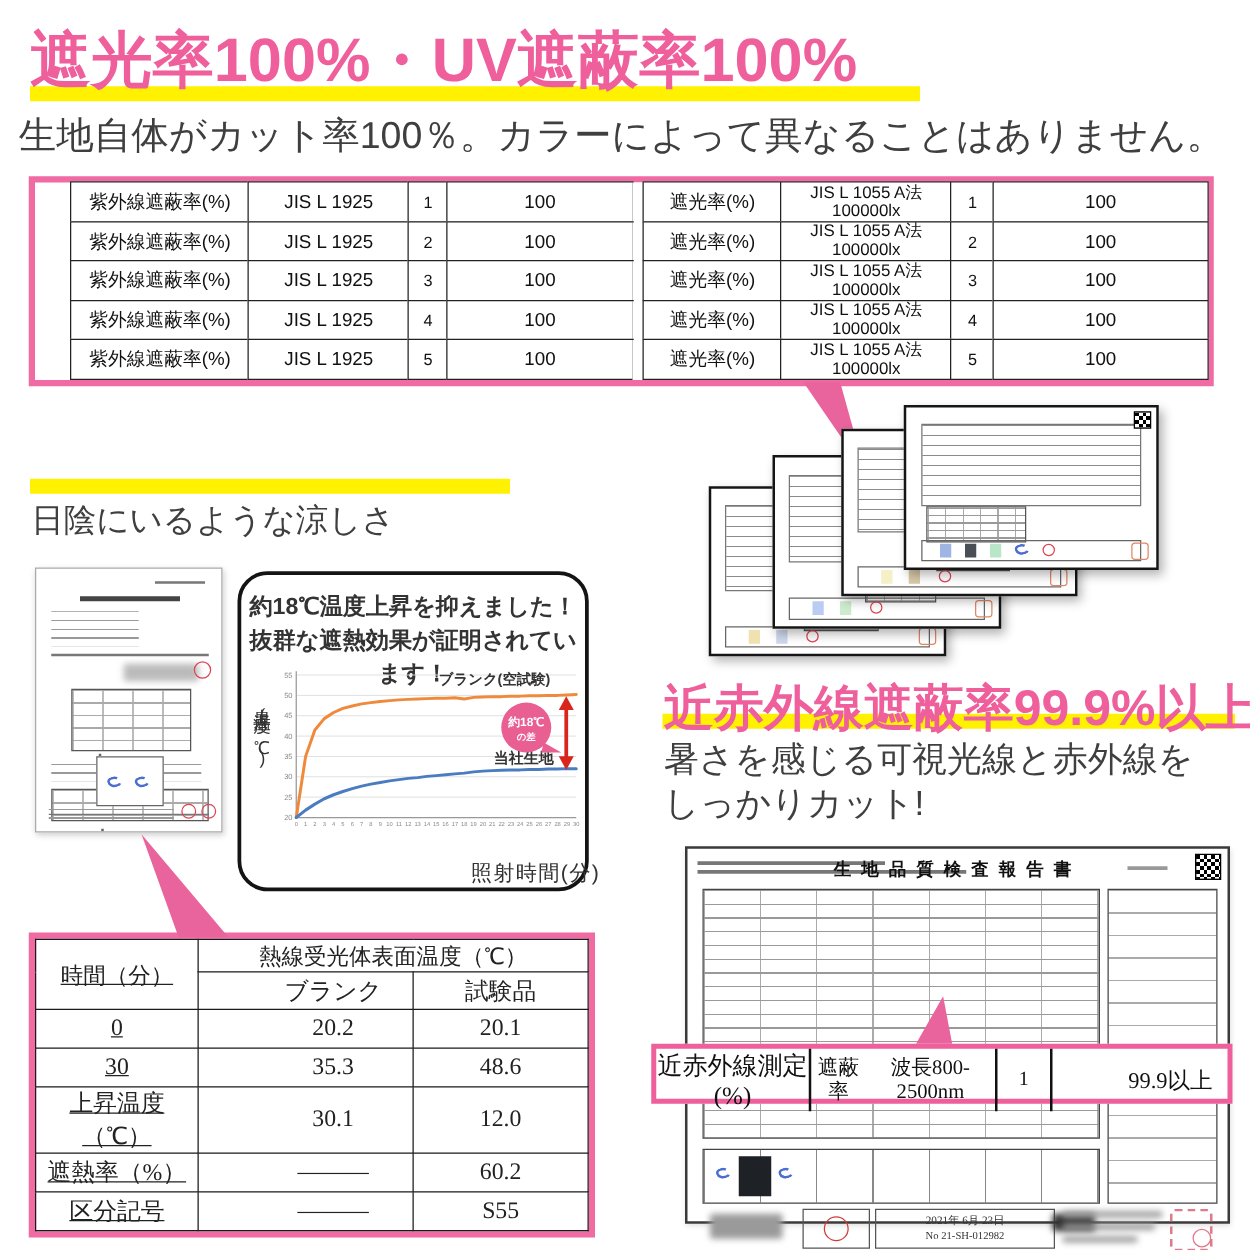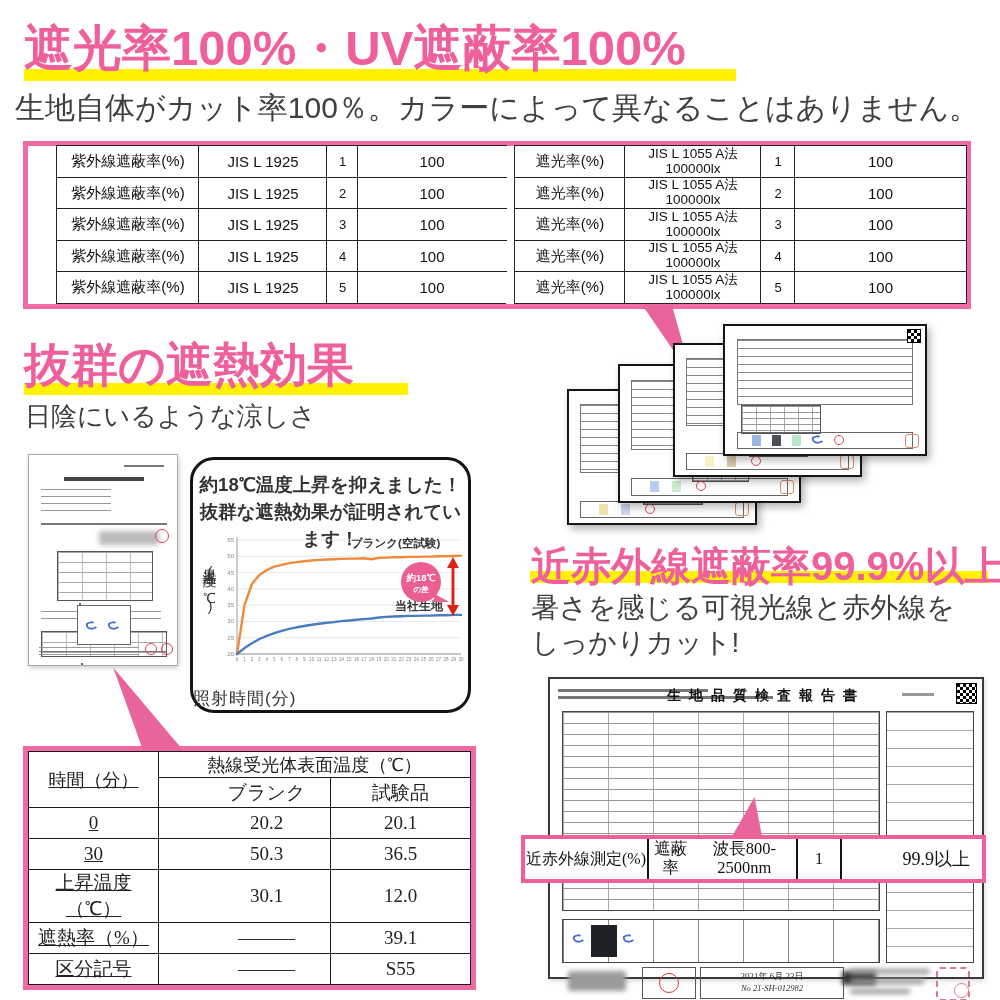--- a/index.html
+++ b/index.html
@@ -34,21 +34,21 @@
   .mr-lines { position:absolute; left:6%; top:10%; width:88%; height:52%; background:repeating-linear-gradient(#8a8a8a 0 1px, transparent 1px 8px); border:1px solid #777; filter:blur(.2px); }
   .mr-table { position:absolute; left:40%; top:66%; width:32%; height:20%; border:1px solid #555; background:repeating-linear-gradient(#999 0 1px, transparent 1px 6px), repeating-linear-gradient(90deg,#aaa 0 1px, transparent 1px 14px); }
   .mr-bottom { position:absolute; left:6%; bottom:4%; width:88%; height:13%; border:1px solid #666; }
   .chip { position:absolute; top:2px; width:9px; height:11px; }
   .mr-stamp { position:absolute; right:3%; bottom:5%; width:14px; height:14px; border:1.2px solid #d86; border-radius:3px; }
 
   
   .chartbox { position:absolute; left:190px; top:457px; width:281px; height:256px; border:3px solid #141414; border-radius:24px; background:#fff; z-index:2; }
   .chartbox .headline { margin-top:12px; text-align:center; font-size:18.5px; font-weight:600; color:#333; line-height:1.45; }
   .ylab { position:absolute; left:8px; top:96px; writing-mode:vertical-rl; text-orientation:upright; font-size:14px; color:#333; letter-spacing:2px; }
-  .xlab { position:absolute; left:0; top:227px; width:100%; text-align:left; font-size:17px; color:#333; letter-spacing:1px; }
+  .xlab { position:absolute; left:12px; top:227px; width:100%; text-align:right; font-size:17px; color:#333; letter-spacing:1px; }
   #temp-chart { position:absolute; left:24px; top:72px; }
 
   
   .t2wrap { position:absolute; left:23px; top:746px; border:5px solid #f06ba3; background:#fff; z-index:2; }
   table.t2 { border-collapse:collapse; font-family:"Liberation Serif", serif; color:#222; }
   .t2 td { border:1.6px solid #1a1a1a; text-align:center; font-size:19px; }
   .t2 .c1 { width:130px;text-decoration:underline; } .t2 .c2 { width:172px;padding-left:44px; } .t2 .c3 { width:140px; }
   .t2 .hr1 td { height:26px; font-size:18px; }
   .t2 .hr2 td { height:30px; }
   .t2 .dr td { height:31px; }
@@ -59,31 +59,31 @@
   .qr { position:absolute; right:5px; top:4px; width:21px; height:21px; border:1px solid #000;
         background:repeating-linear-gradient(#000 0 3px, #fff 3px 6px), repeating-linear-gradient(90deg,#000 0 3px, #fff 3px 6px); background-blend-mode:difference; }
   .rep-grid { position:absolute; left:12px; top:32px; width:318px; height:200px; border:1.5px solid #444;
         background:repeating-linear-gradient(#999 0 1px, transparent 1px 11px), repeating-linear-gradient(90deg,#aaa 0 1px, transparent 1px 45px); }
   .rep-side { position:absolute; left:336px; top:32px; width:88px; height:252px; border:1.5px solid #444;
         background:repeating-linear-gradient(#aaa 0 1px, transparent 1px 18px); }
   .rep-sample { position:absolute; left:12px; top:240px; width:318px; height:44px; border:1.5px solid #444;
         background:repeating-linear-gradient(90deg,#888 0 1px, transparent 1px 45px); }
   .blurblock { position:absolute; background:#9a9a9a; filter:blur(2.5px); border-radius:2px; }
   .rep-datebox { position:absolute; left:150px; top:288px; width:144px; height:32px; border:1px solid #555; font-family:"Liberation Serif",serif; color:#333; text-align:center; line-height:1.3; padding-top:3px; }
-  .rep-date { font-size:9px; } .rep-no { font-size:8.5px;font-style:italic; }
+  .rep-date { font-size:9px; } .rep-no { font-size:8.5px; }
   .rep-stampbox { position:absolute; left:92px; top:288px; width:54px; height:32px; border:1px solid #555; }
   .pink-stamp { position:absolute; left:386px; top:288px; width:34px; height:34px; border:2px dashed #e07a8a; border-radius:4px; }
   .pink-stamp:after { content:""; position:absolute; left:16px; top:14px; width:13px; height:13px; border:1.5px solid #e07a8a; border-radius:50%; }
 
   
   .callout { position:absolute; left:521px; top:835px; width:465px; height:48px; background:#fff; border:4px solid #ee5f9b; z-index:5; display:grid; grid-template-columns:122px 149px 44px 1fr; font-family:"Liberation Serif", serif; color:#111; }
   .callout > div { display:flex; align-items:center; justify-content:center; border-left:2px solid #111; text-align:center; }
   .callout > div:first-child { border-left:none; }
   .co2 { flex-direction:row; font-size:16.5px; line-height:1.15; }
-  .co1 { font-size:16px; } .co3 { font-size:16px; }
+  .co1 { font-size:20px; } .co3 { font-size:16px; }
   .co4 { justify-content:flex-end !important; padding-right:12px; font-size:18px; }
 </style>
 </head>
 <body>
 
 <div class="page">
 
   <div class="hl" style="left:24px; top:69px; width:712px;"></div>
   <div class="title" style="left:24px; top:16px; font-size:49px;">遮光率100%・UV遮蔽率100%</div>
   <div class="sub" style="left:15px; top:88px; font-size:30px;">生地自体がカット率100％。カラーによって異なることはありません。</div>
@@ -162,21 +162,20 @@
           <span>100000lx</span>
         </div>
         <div class="c no">5</div>
         <div class="c">100</div>
       </div>
     </div>
 
   <div class="wedge" style="left:640px; top:305px; width:55px; height:73px; clip-path:polygon(4% 0, 58% 0, 95% 100%);"></div>
 
   <div class="hl" style="left:24px; top:383px; width:384px;"></div>
-  <div class="title" style="left:24px; top:334px; font-size:47px;">抜群の遮熱効果</div>
   <div class="sub" style="left:25px; top:399px; font-size:26px;">日陰にいるような涼しさ</div>
 
   <div class="doc cert">
     <div class="bar" style="left:95px; top:10px; width:40px; height:2px;"></div>
     <div class="bar" style="left:35px; top:22px; width:80px; height:4px; background:#444;"></div>
     <div class="lines" style="left:12px; top:34px; width:70px; height:28px;"></div>
     <div class="bar" style="left:12px; top:68px; width:126px;"></div>
     <div class="blurblock" style="left:70px; top:76px; width:60px; height:14px; background:#bbb;"></div>
     <div class="stamp" style="left:126px; top:74px; width:14px; height:14px;"></div>
     <div class="mini-table" style="left:28px; top:96px; width:96px; height:50px;"></div>
@@ -333,34 +332,34 @@
       <tbody>
 
           <tr class="dr">
             <td class="c1">0</td>
             <td class="c2 dashable">20.2</td>
             <td class="c3">20.1</td>
           </tr>
 
           <tr class="dr">
             <td class="c1">30</td>
-            <td class="c2 dashable">50.3</td>
-            <td class="c3">36.5</td>
+            <td class="c2 dashable">35.3</td>
+            <td class="c3">48.6</td>
           </tr>
 
           <tr class="dr">
             <td class="c1">上昇温度（℃）</td>
             <td class="c2 dashable">30.1</td>
             <td class="c3">12.0</td>
           </tr>
 
           <tr class="dr">
             <td class="c1">遮熱率（%）</td>
             <td class="c2 dashable">———</td>
-            <td class="c3">39.1</td>
+            <td class="c3">60.2</td>
           </tr>
 
           <tr class="dr">
             <td class="c1">区分記号</td>
             <td class="c2 dashable">———</td>
             <td class="c3">S55</td>
           </tr>
         </tbody>
     </table>
   </div>

